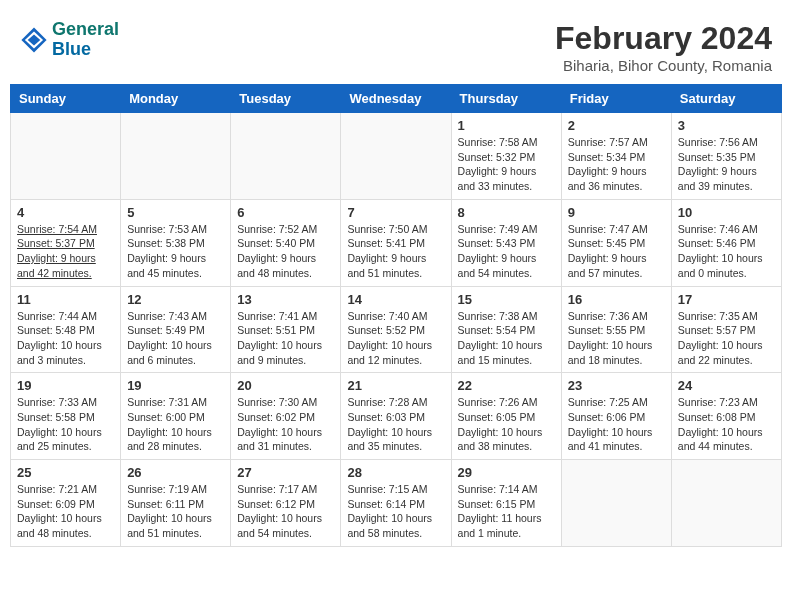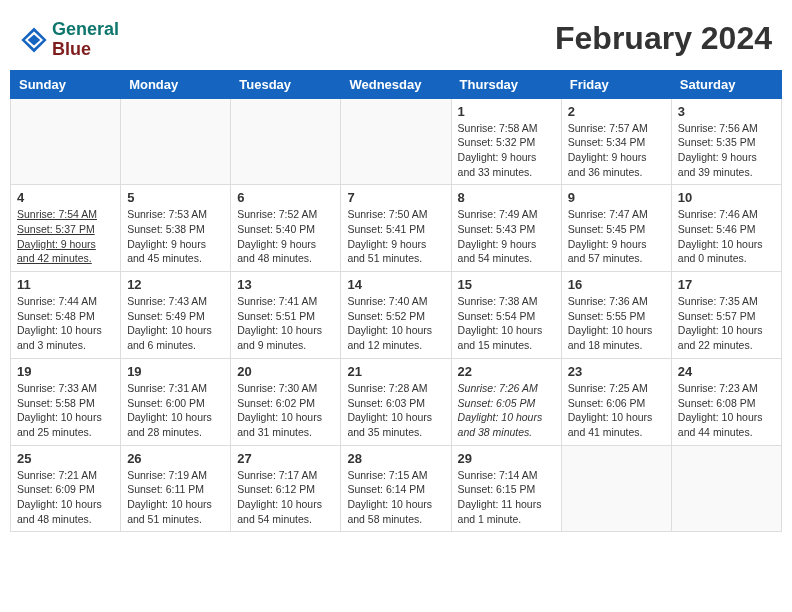--- a/index.html
+++ b/index.html
@@ -20,21 +20,21 @@
       display: flex;
       align-items: center;
       gap: 4px;
     }
     .logo-text {
       font-size: 18px;
       font-weight: bold;
       line-height: 1.1;
     }
     .logo-general { color: #0f766e; }
-    .logo-blue { color: #7f1d1d; }
+    .logo-blue { color: #0369a1; }
     .logo-icon {
       width: 28px;
       height: 28px;
     }
     .title-section {
       text-align: right;
     }
     .month-title {
       font-size: 32px;
       font-weight: bold;
@@ -92,20 +92,21 @@
       <polygon points="20,8 33,20 20,32 7,20" fill="white"></polygon>
       <polygon points="20,12 29,20 20,28 11,20" fill="#1565c0"></polygon>
     </svg>
     <div class="logo-text">
       <span class="logo-general">General</span><br>
       <span class="logo-blue">Blue</span>
     </div>
   </div>
   <div class="title-section">
     <div class="month-title">February 2024</div>
+    <div class="location">Biharia, Bihor County, Romania</div>
   </div>
 </div>
 
 <table class="calendar">
   <thead>
     <tr>
     <th>Sunday</th>
         <th>Monday</th>
         <th>Tuesday</th>
         <th>Wednesday</th>
@@ -268,21 +269,21 @@
         </td>
         <td>
           <div class="day-number">21</div>
           <div class="day-info" style="white-space: pre-line;">Sunrise: 7:28 AM
 Sunset: 6:03 PM
 Daylight: 10 hours
 and 35 minutes.</div>
         </td>
         <td>
           <div class="day-number">22</div>
-          <div class="day-info" style="white-space: pre-line; font-style: italic;">Sunrise: 7:26 AM
+          <div class="day-info" style="white-space: pre-line;">Sunrise: 7:26 AM
 Sunset: 6:05 PM
 Daylight: 10 hours
 and 38 minutes.</div>
         </td>
         <td>
           <div class="day-number">23</div>
           <div class="day-info" style="white-space: pre-line;">Sunrise: 7:25 AM
 Sunset: 6:06 PM
 Daylight: 10 hours
 and 41 minutes.</div>

